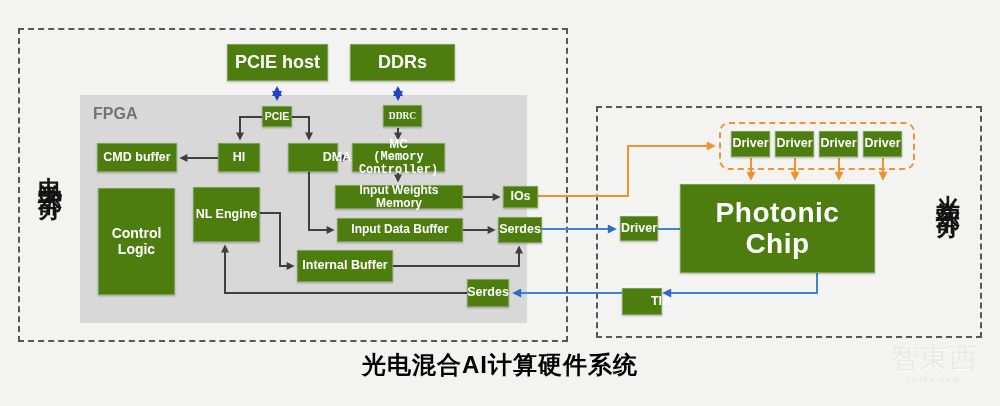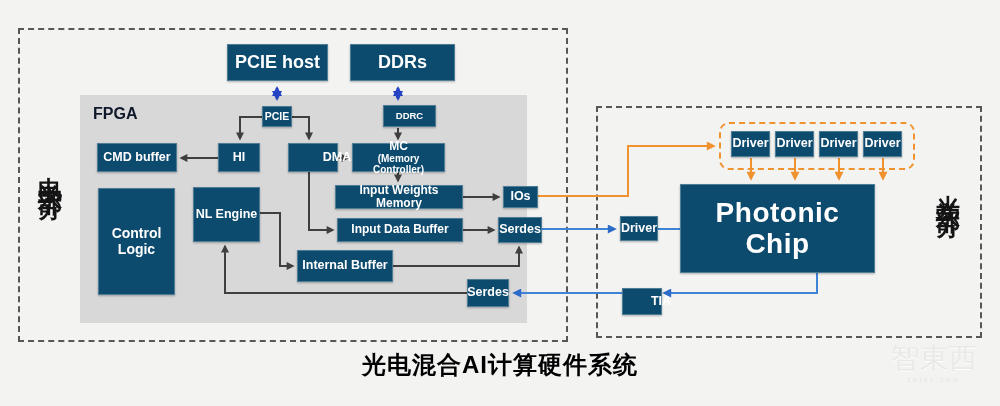--- a/index.html
+++ b/index.html
@@ -9,47 +9,47 @@
     background:#f3f3f2; overflow:hidden;
     font-family:"Liberation Sans","DejaVu Sans",sans-serif;
   }
   
   .region { position:absolute; border:2px dashed #575757; }
   #region-elec { left:18px;  top:28px;  width:550px; height:314px; }
   #region-opt  { left:596px; top:106px; width:386px; height:232px; }
 
   
   #fpga-box { position:absolute; left:80px; top:95px; width:447px; height:228px; background:#d8d8d8; }
-  #fpga-label { position:absolute; left:93px; top:105px; font-size:16px; font-weight:700; color:#0f172a; }
+  #fpga-label { position:absolute; left:93px; top:105px; font-size:16px; font-weight:700; color:#737373; }
 
   
   #driver-group {
     position:absolute; left:719px; top:122px; width:196px; height:48px;
     border:2px dashed #f0922d; border-radius:10px;
   }
   .drv { position:absolute; top:7px; width:39px; height:26px; font-size:13px; }
   .drv0 { left:10px; } .drv1 { left:54px; } .drv2 { left:98px; } .drv3 { left:142px; }
 
   
   .node {
-    position:absolute; background:#0c4a6e; color:#ffffff;
+    position:absolute; background:#4d7c0f; color:#ffffff;
     display:flex; flex-direction:column; align-items:center; justify-content:center;
     text-align:center; font-weight:700; font-size:12.5px; line-height:1.1;
     border:1px solid rgba(255,255,255,0.28);
     box-shadow:0 1px 2px rgba(0,0,0,0.28);
   }
   #n-pcie-host { left:227px; top:44px;  width:101px; height:37px; font-size:18px; }
   #n-ddrs      { left:350px; top:44px;  width:105px; height:37px; font-size:18px; }
   #n-pcie      { left:262px; top:106px; width:30px;  height:21px; font-size:10.5px; }
-  #n-ddrc      { left:383px; top:105px; width:53px;  height:22px; font-size:9.5px; }
+  #n-ddrc      { left:383px; top:105px; width:39px;  height:22px; font-size:9.5px;font-family:Liberation Serif, serif; }
   #n-cmd       { left:97px;  top:143px; width:80px;  height:29px; }
   #n-hi        { left:218px; top:143px; width:42px;  height:29px; }
   #n-dma       { left:288px; top:143px; width:42px;  height:29px;padding-left:48px; }
   #n-mc        { left:352px; top:143px; width:93px;  height:29px; font-size:12px; }
-  #n-mc .sub   { font-size:10px; font-weight:700; }
+  #n-mc .sub   { font-size:12px; font-weight:700;font-family:Liberation Mono, monospace; }
   #n-control   { left:98px;  top:188px; width:77px;  height:107px; font-size:14px; padding:0 24px; }
   #n-nl        { left:193px; top:187px; width:67px;  height:55px; }
   #n-iwb       { left:335px; top:185px; width:128px; height:24px; font-size:12px; }
   #n-idb       { left:337px; top:218px; width:126px; height:24px; font-size:12px; }
   #n-internal  { left:297px; top:250px; width:96px;  height:32px; }
   #n-ios       { left:503px; top:186px; width:35px;  height:22px; }
   #n-serdes-tx { left:498px; top:217px; width:44px;  height:26px; }
   #n-serdes-rx { left:467px; top:279px; width:42px;  height:28px; }
   #n-driver-tx { left:620px; top:216px; width:38px;  height:25px; }
   #n-tia       { left:622px; top:288px; width:36px;  height:27px;padding-left:38px; }

